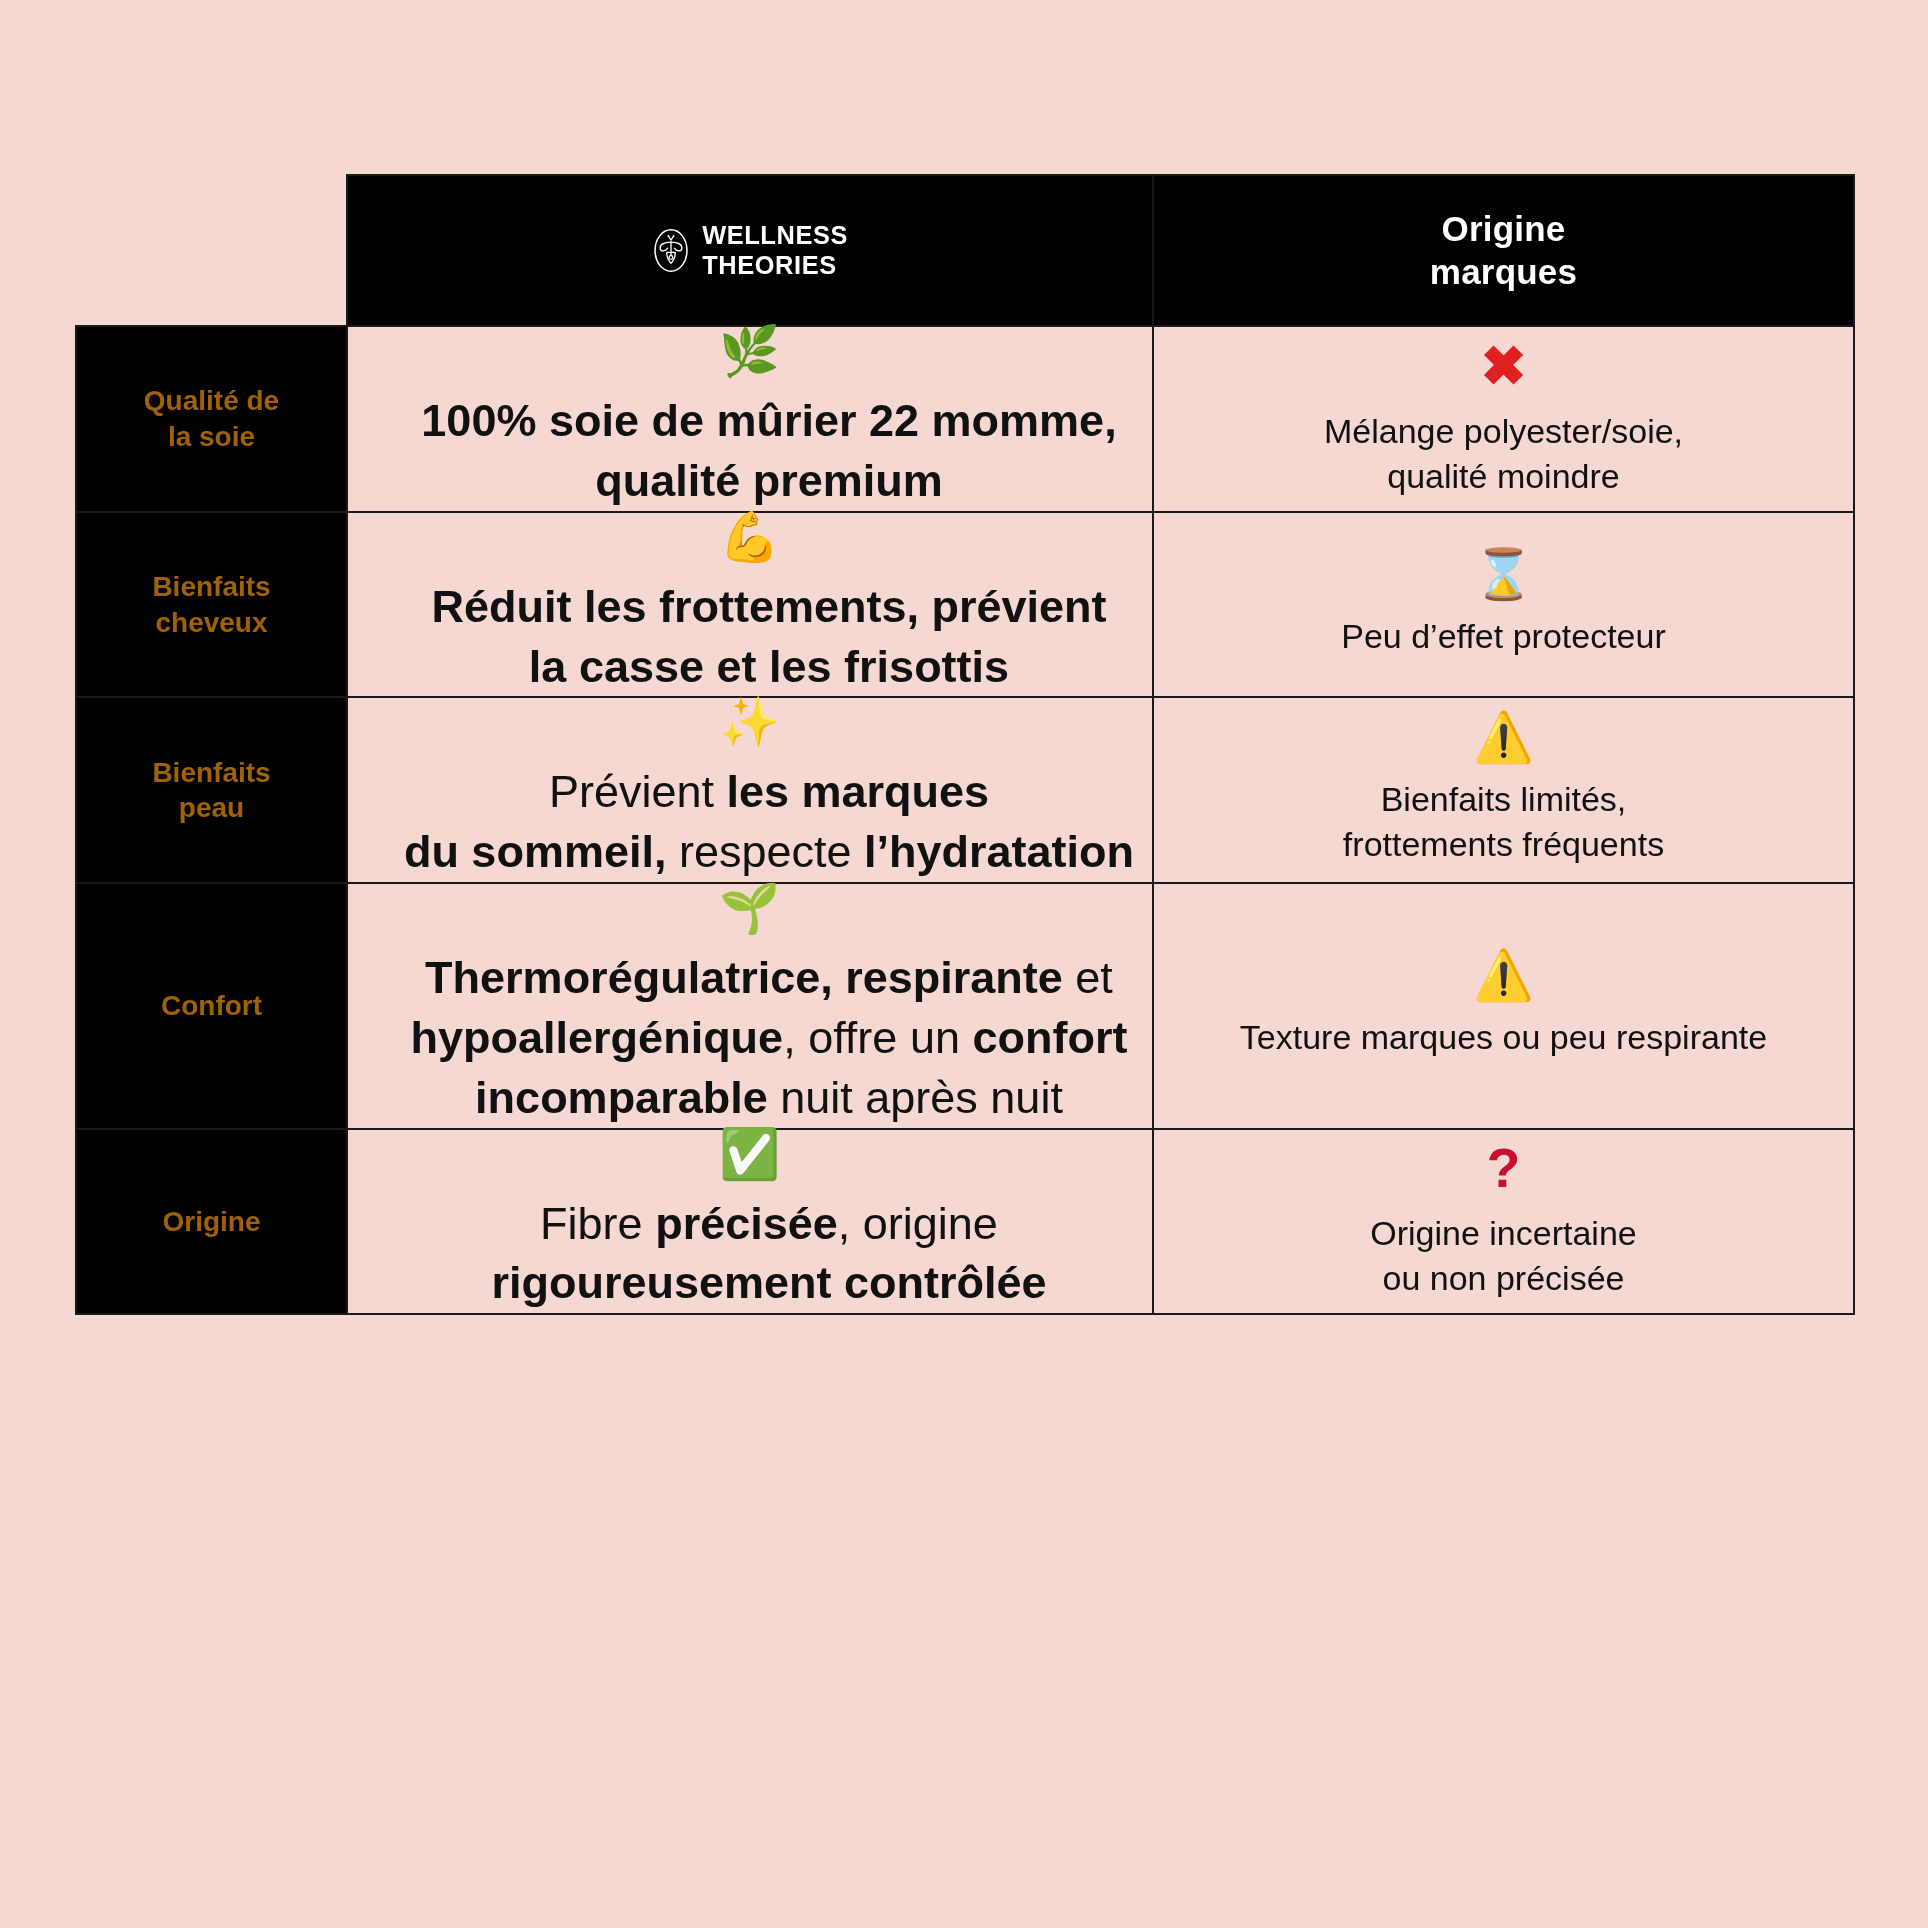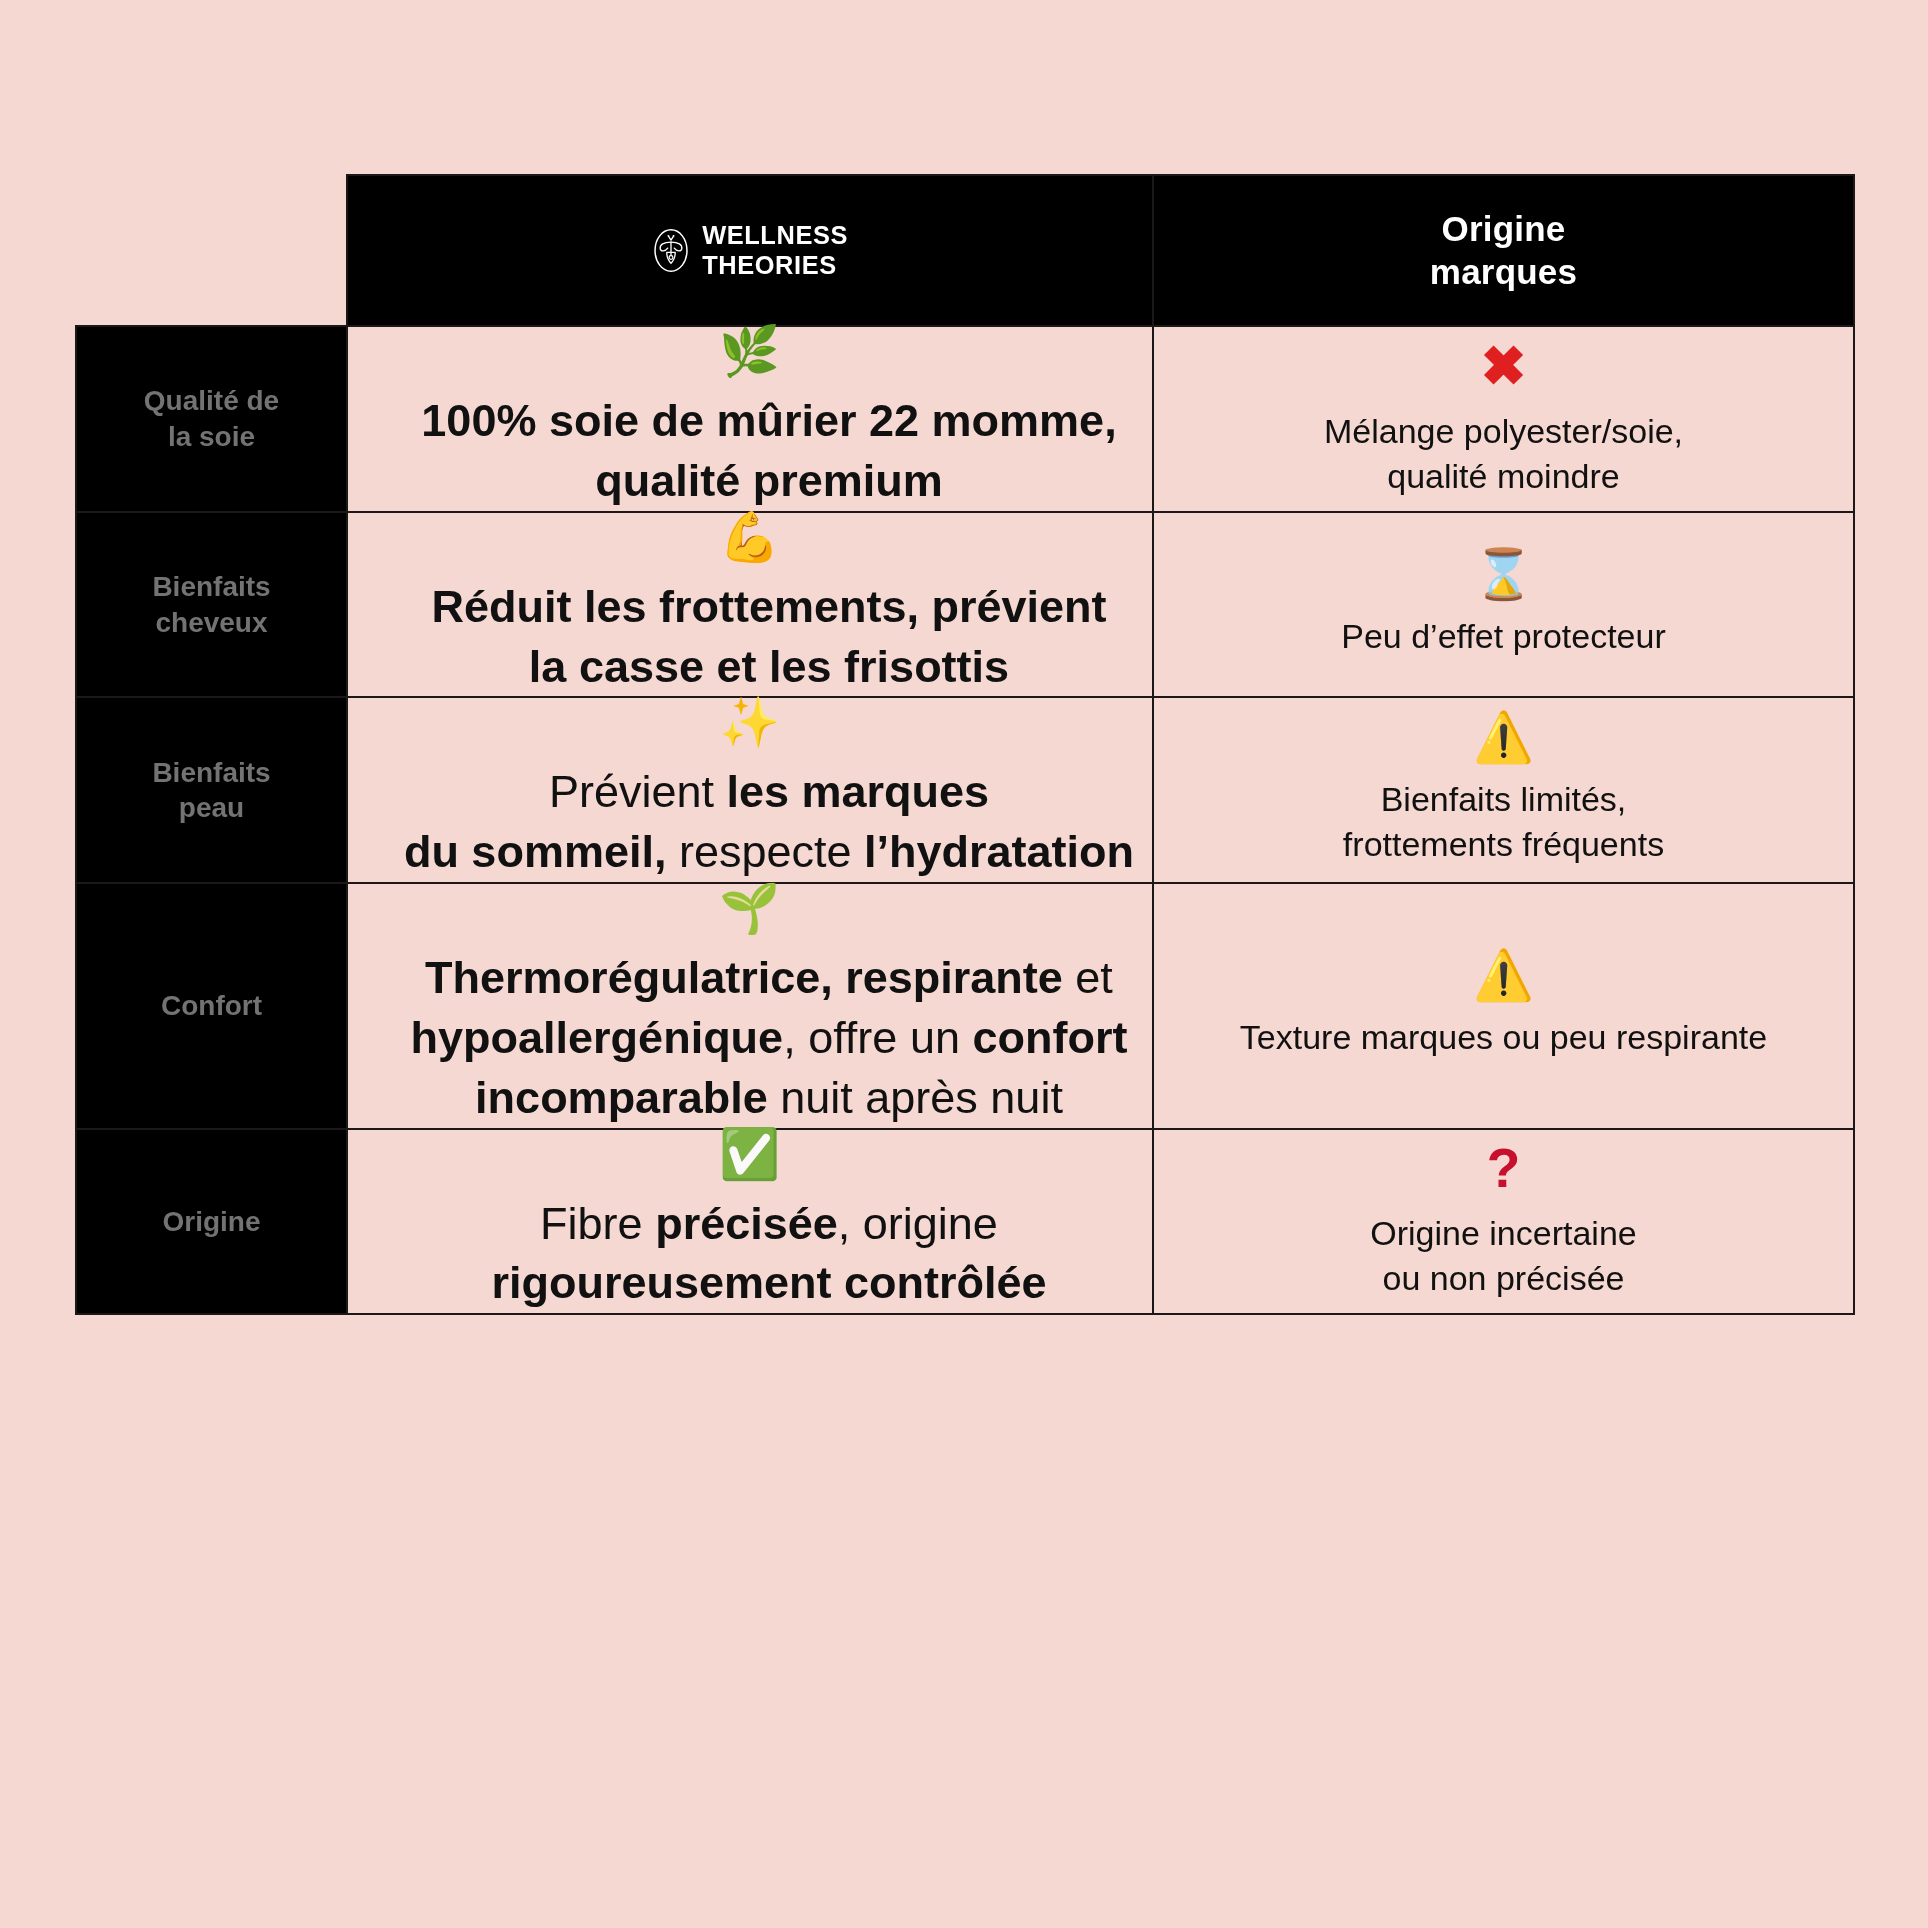--- a/index.html
+++ b/index.html
@@ -72,21 +72,21 @@
   .other-title {
     font-size: 35px;
     font-weight: 700;
     line-height: 1.22;
     letter-spacing: 0.2px;
   }
 
   
   .row-label {
     background: #000000;
-    color: #737373;
+    color: #a16207;
     text-align: center;
     vertical-align: middle;
     font-size: 28px;
     font-weight: 700;
     line-height: 1.27;
     border: 2.8px solid #1c1719;
     padding: 9.4px 7.5px;
   }
 
   .cell {

